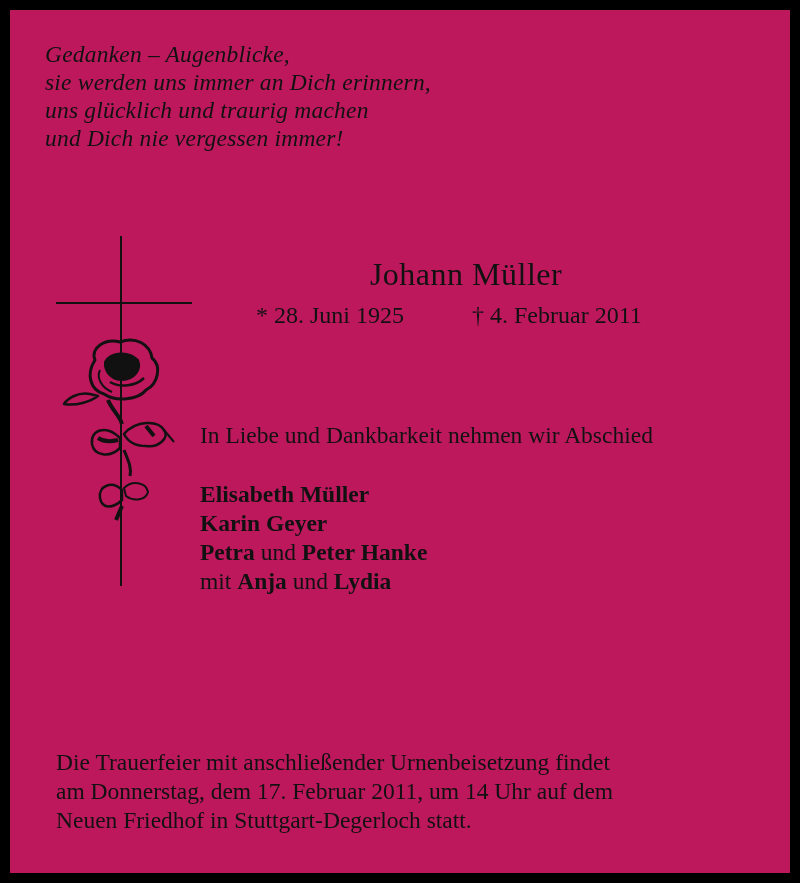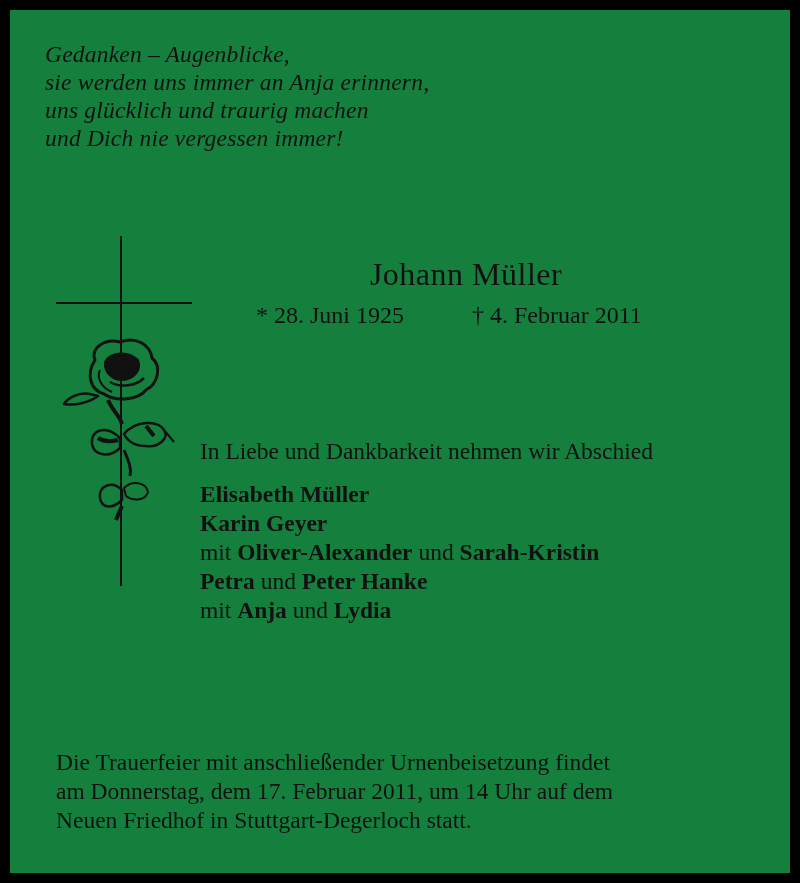--- a/index.html
+++ b/index.html
@@ -1,58 +1,58 @@
 <!DOCTYPE html>
 <html><head>
 <meta charset="utf-8">
 <style>
   html, body { margin:0; padding:0; background:#000; }
   body { width:800px; height:883px; position:relative; overflow:hidden; }
   .card {
     position:absolute; left:10px; top:10px; width:780px; height:863px;
-    background:#15803d;
+    background:#be185d;
   }
   .serif { font-family:"Liberation Serif","DejaVu Serif",serif; color:#111; }
   .poem {
     position:absolute; left:35px; top:30px;
     font-style:italic; font-size:23.5px; line-height:28px; letter-spacing:0.2px;
   }
   .poem div { white-space:nowrap; }
   .name {
     position:absolute; left:236px; top:236px; width:440px; text-align:center;
     font-size:32px; line-height:56px; letter-spacing:0.5px;
   }
   .dates {
     position:absolute; left:246px; top:290px; font-size:24px; line-height:30px; white-space:nowrap;
   }
   .dates .death { margin-left:68px; }
   .cross-v { position:absolute; left:110px; top:226px; width:2px; height:350px; background:#111; }
   .cross-h { position:absolute; left:46px; top:292px; width:136px; height:2px; background:#111; }
   .rose { position:absolute; left:40px; top:320px; width:140px; height:200px; }
   .farewell {
-    position:absolute; left:190px; top:410px; font-size:23.5px; line-height:30px; white-space:nowrap;margin-top:16px;
+    position:absolute; left:190px; top:410px; font-size:23.5px; line-height:30px; white-space:nowrap;
   }
   .family {
     position:absolute; left:190px; top:470px; font-size:23.5px; line-height:29px;
   }
   .family div { white-space:nowrap; }
   .family b { font-weight:bold; }
   .notice {
     position:absolute; left:35px; top:738px; font-size:23.5px; line-height:29px;
   }
   .notice div { white-space:nowrap;margin-left:11px; }
 </style>
 </head>
 <body>
 
 <div class="card">
 
   <div class="poem serif">
     <div>Gedanken – Augenblicke,</div>
-    <div>sie werden uns immer an Anja erinnern,</div>
+    <div>sie werden uns immer an Dich erinnern,</div>
     <div>uns glücklich und traurig machen</div>
     <div>und Dich nie vergessen immer!</div>
   </div>
 
   <div class="cross-v"></div>
   <div class="cross-h"></div>
 
   <svg class="rose" viewBox="0 0 140 200">
     <g fill="#111" stroke="#111" stroke-linejoin="round">
 
@@ -88,23 +88,20 @@
   <div class="farewell serif">In Liebe und Dankbarkeit nehmen wir Abschied</div>
 
   <div class="family serif">
     <div>
       <b>Elisabeth Müller</b>
     </div>
     <div>
       <b>Karin Geyer</b>
     </div>
     <div>
-      <span>mit </span><b>Oliver-Alexander</b><span> und </span><b>Sarah-Kristin</b>
-    </div>
-    <div>
       <b>Petra</b><span> und </span><b>Peter Hanke</b>
     </div>
     <div>
       <span>mit </span><b>Anja</b><span> und </span><b>Lydia</b>
     </div>
   </div>
 
   <div class="notice serif">
     <div>Die Trauerfeier mit anschließender Urnenbeisetzung findet</div>
     <div>am Donnerstag, dem 17. Februar 2011, um 14 Uhr auf dem</div>

